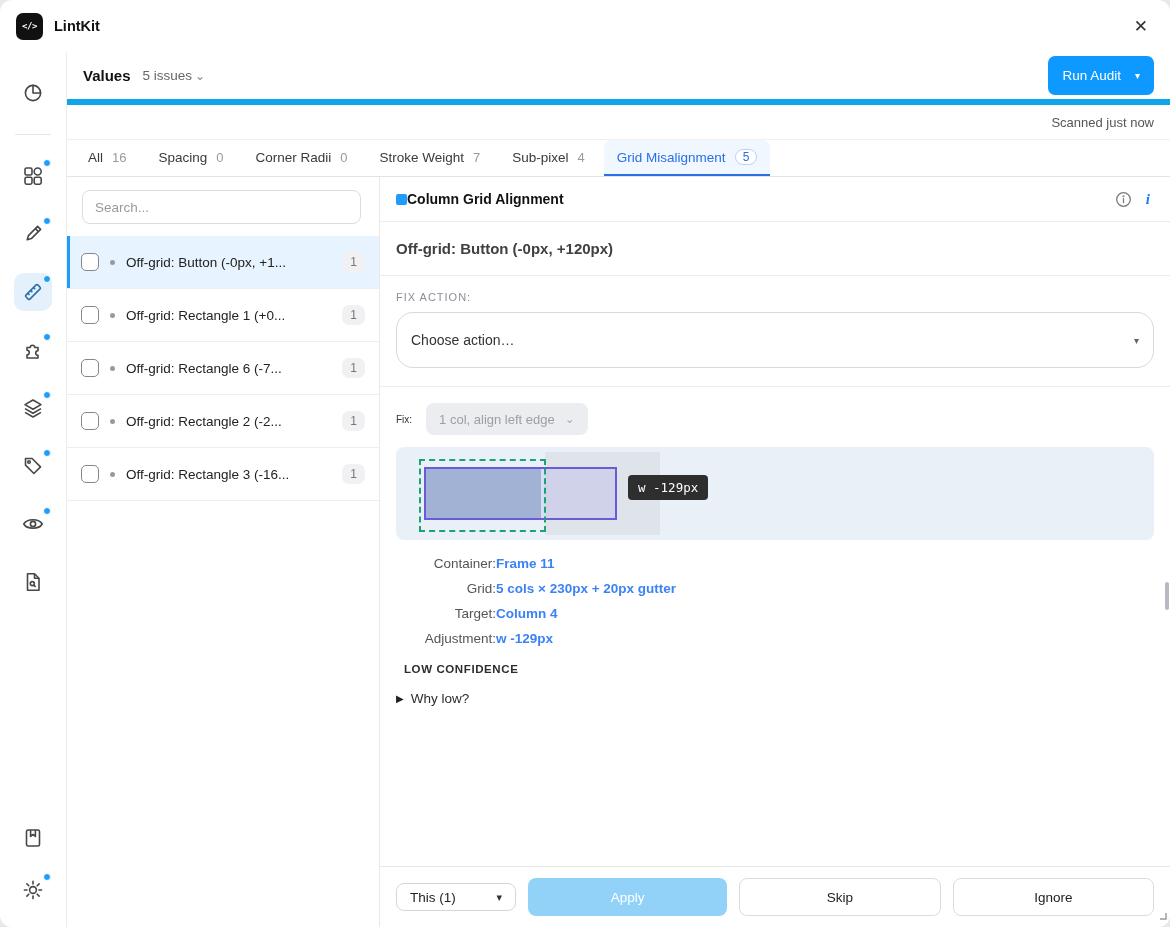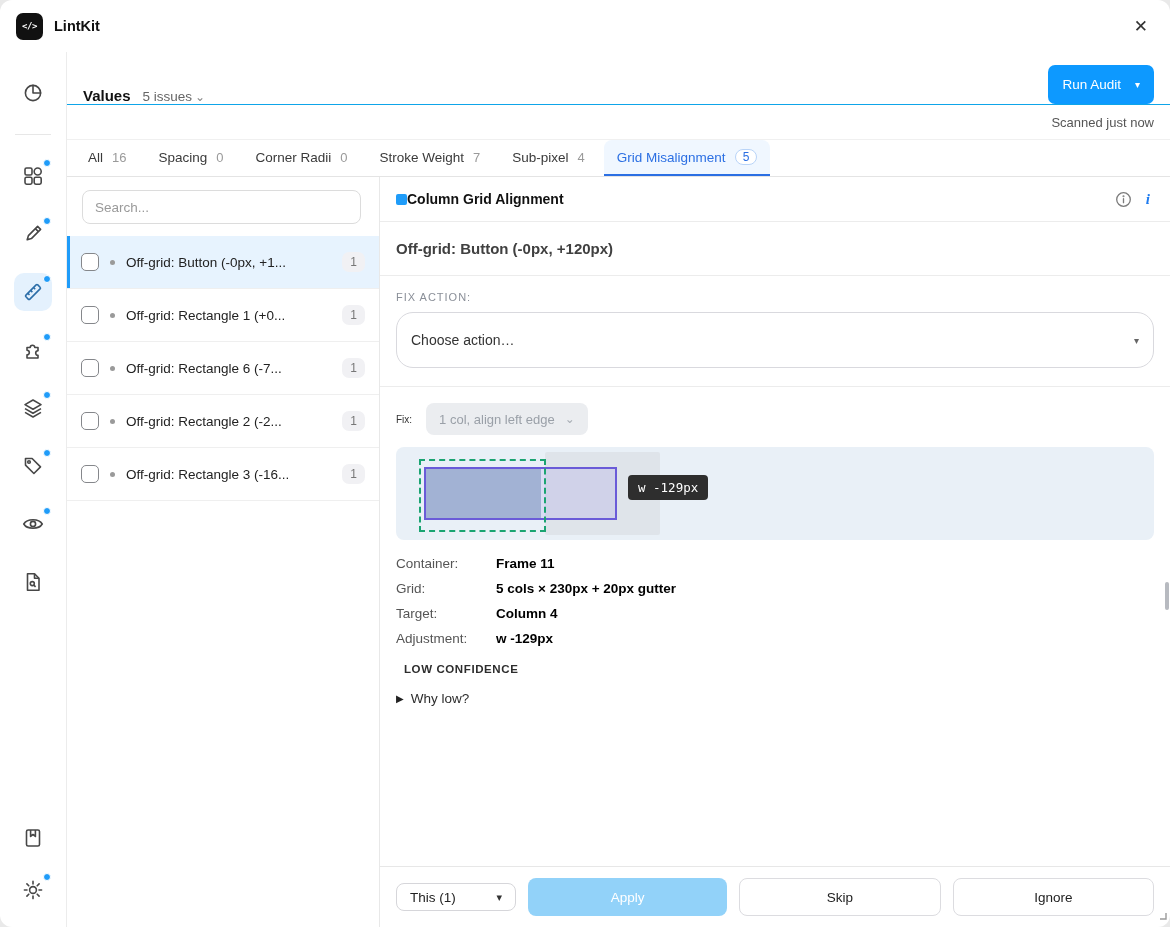--- a/index.html
+++ b/index.html
@@ -60,22 +60,22 @@
   }
   .side-divider {
     width: 36px; height: 1px; background: #e7e7e7;
     margin: 2px 0 22px 0; flex: 0 0 auto;
   }
   .side-spacer { flex: 1; }
   
   .main { flex: 1; display: flex; flex-direction: column; min-width: 0; }
   .main-header {
     height: 53px; flex: 0 0 53px;
-    display: flex; align-items: flex-end; gap: 12px;
-    padding: 0 16px; border-bottom: 1px solid #0ea5e9;
+    display: flex; align-items: center; gap: 12px;
+    padding: 0 16px; border-bottom: 6px solid #0ea5e9;
   }
   .page-title { font-size: 15px; font-weight: bold; color: #111; }
   .issues-summary { font-size: 13.5px; color: #666; cursor: pointer; }
   .issues-summary .caret { color:#888; font-size: 12px; margin-left: 3px; }
   .run-audit {
     margin-left: auto;
     background: #0d99ff; color: #fff; border: none;
     height: 39px; padding: 0 14px; border-radius: 7px;
     font-size: 13.5px; font-family: inherit; cursor: pointer;
     display: flex; align-items: center; gap: 14px;
@@ -197,24 +197,24 @@
   .pv-gray   { position:absolute; left:149px; top:5px;  width:115px; height:83px; background:#dfe4ea; border-radius:2px; }
   .pv-fill   { position:absolute; left:28px;  top:21px; width:117px; height:51px; background:#a9bed2; }
   .pv-purple { position:absolute; left:28px;  top:20px; width:193px; height:53px; border:2px solid #6a5bd8; background:rgba(122,108,224,0.14); }
   .pv-dashed { position:absolute; left:23px;  top:12px; width:127px; height:73px; border:2px dashed #1ba472; }
   .pv-badge  {
     position:absolute; left:232px; top:28px;
     background:#2e2e2e; color:#fff; border-radius:4px;
     font-family:"DejaVu Sans Mono", monospace; font-size:12.5px;
     padding:5px 10px; white-space:nowrap;
   }
-  .props { padding: 15px 16px 0 16px; }
+  .props { padding: 15px 16px 0 16px; text-align: right; }
   .prop-row { display: flex; margin-bottom: 8px; font-size: 13.5px; line-height: 17px; }
   .prop-key { width: 100px; flex: 0 0 100px; color: #555; }
-  .prop-val { font-weight: bold; color: #000000; }
+  .prop-val { font-weight: bold; color: #3b82f6; }
   .confidence {
     margin: 8px 16px 0 24px;
     font-size: 11.5px; font-weight: bold; letter-spacing: 0.6px; color: #2d2d2d;
   }
   .why-low {
     margin: 16px 16px 0 16px; font-size: 13.5px; color: #2d2d2d;
     cursor: pointer; display: flex; align-items: center; gap: 7px;
   }
   .why-low .tri { font-size: 10px; color: #222; }
   .detail-spacer { flex: 1; }

